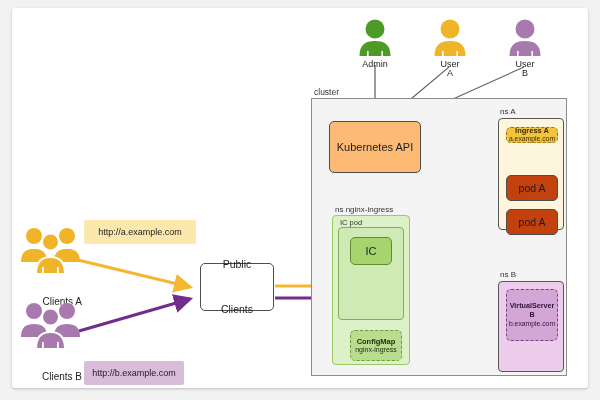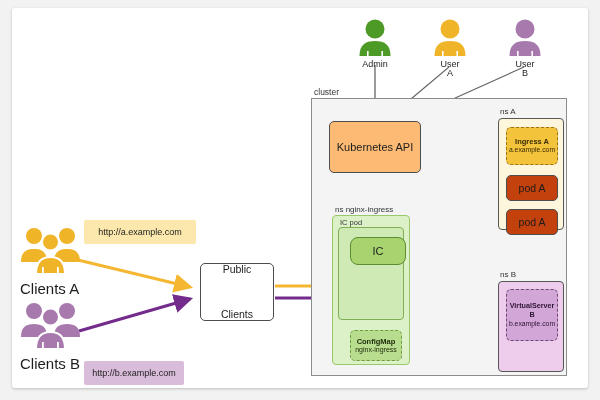--- a/index.html
+++ b/index.html
@@ -183,23 +183,24 @@
 
   
   .actor { position: absolute; text-align: center; }
   .actor-name {
     font-size: 9px;
     color: #1d1d1d;
     line-height: 1.05;
     margin-top: 0px;
   }
   .clients-name {
-    font-size: 15px;
-    color: #1d1d1d;
-    text-align: left;
+    font-size: 10px;
+    color: #1d1d1d;
+    text-align: right;
+    margin-top: 16px;
   }
 
   svg.overlay {
     position: absolute;
     left: 0; top: 0;
     width: 576px; height: 380px;
     pointer-events: none;
   }
 </style>
 </head>
@@ -280,49 +281,49 @@
     <div class="node cluster-box" style="left:299px; top:90px; width:256px; height:278px;"></div>
 
     <div class="node kapi-box" style="left:317px; top:113px; width:92px; height:52px;">Kubernetes API</div>
 
     <div class="lbl ns-title" style="left:323px; top:197px;">ns nginx-ingress</div>
     <div class="node ns-ingress-box" style="left:320px; top:207px; width:78px; height:150px;"></div>
 
     <div class="lbl ns-title" style="left:328px; top:210px; font-size:7.5px;">IC pod</div>
     <div class="node icpod-box" style="left:326px; top:219px; width:66px; height:93px;"></div>
 
-    <div class="node green-box" style="left:338px; top:229px; width:56px; height:28px;border-radius:8px;">IC</div>
+    <div class="node green-box" style="left:338px; top:229px; width:42px; height:28px;">IC</div>
 
     <div class="node configmap-box" style="left:338px; top:322px; width:52px; height:31px;">
       <span class="t1">ConfigMap</span>
       <span class="t2">nginx-ingress</span>
     </div>
 
     <div class="lbl ns-title" style="left:488px; top:99px;">ns A</div>
     <div class="node ns-box-a" style="left:486px; top:110px; width:66px; height:112px;"></div>
 
-    <div class="node ingress-box" style="left:494px; top:119px; width:52px; height:38px;">
+    <div class="node ingress-box" style="left:494px; top:119px; width:52px; height:16px;">
       <span class="t1">Ingress A</span>
       <span class="t2">a.example.com</span>
     </div>
 
     <div class="node pod-a-box" style="left:494px; top:167px; width:52px; height:26px;">pod A</div>
     <div class="node pod-a-box" style="left:494px; top:201px; width:52px; height:26px;">pod A</div>
 
     <div class="lbl ns-title" style="left:488px; top:262px;">ns B</div>
     <div class="node ns-box-b" style="left:486px; top:273px; width:66px; height:91px;"></div>
 
     <div class="node vs-box" style="left:494px; top:281px; width:52px; height:52px;">
       <span class="t1">VirtualServer</span>
       <span class="t1">B</span>
       <span class="t2">b.example.com</span>
     </div>
 
 
-    <div class="node endpoint-box" style="left:188px; top:255px; width:74px; height:58px;gap:32px;">
+    <div class="node endpoint-box" style="left:188px; top:255px; width:74px; height:48px;gap:32px;">
       <span>Public</span>
       <span>Clients</span>
     </div>
 
     <div class="node" style="left:8px; top:216px; width:62px; height:58px;">
       <svg width="62" height="58" viewBox="0 0 62 58">
         <circle cx="14" cy="12" r="8" fill="#f0b429"></circle>
         <path d="M1 38 C1 28 6 25 14 25 C22 25 27 28 27 38 Z" fill="#f0b429"></path>
         <circle cx="47" cy="12" r="8" fill="#f0b429"></circle>
         <path d="M34 38 C34 28 39 25 47 25 C55 25 60 28 60 38 Z" fill="#f0b429"></path>

